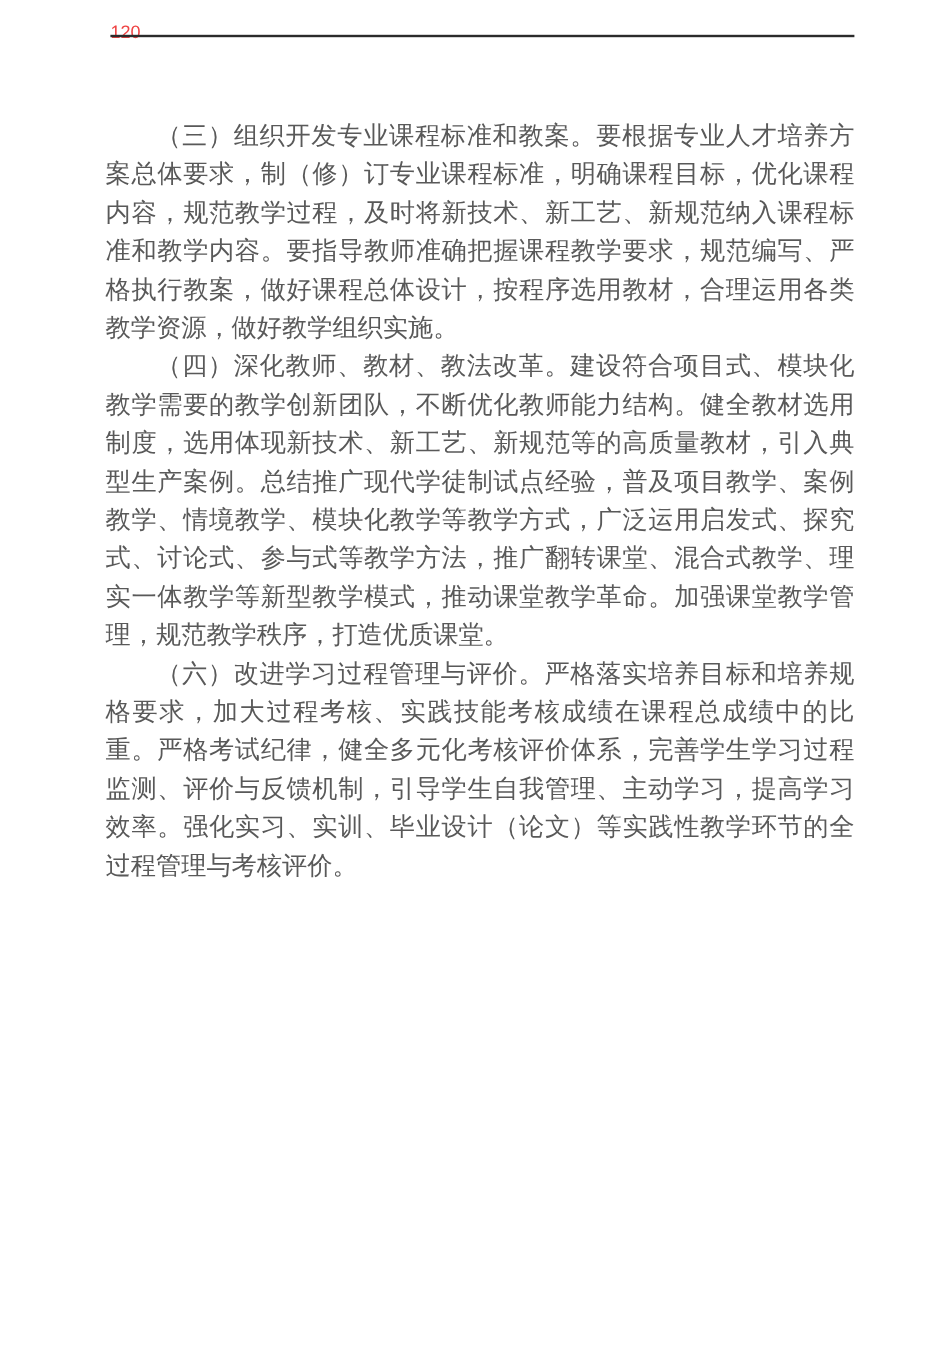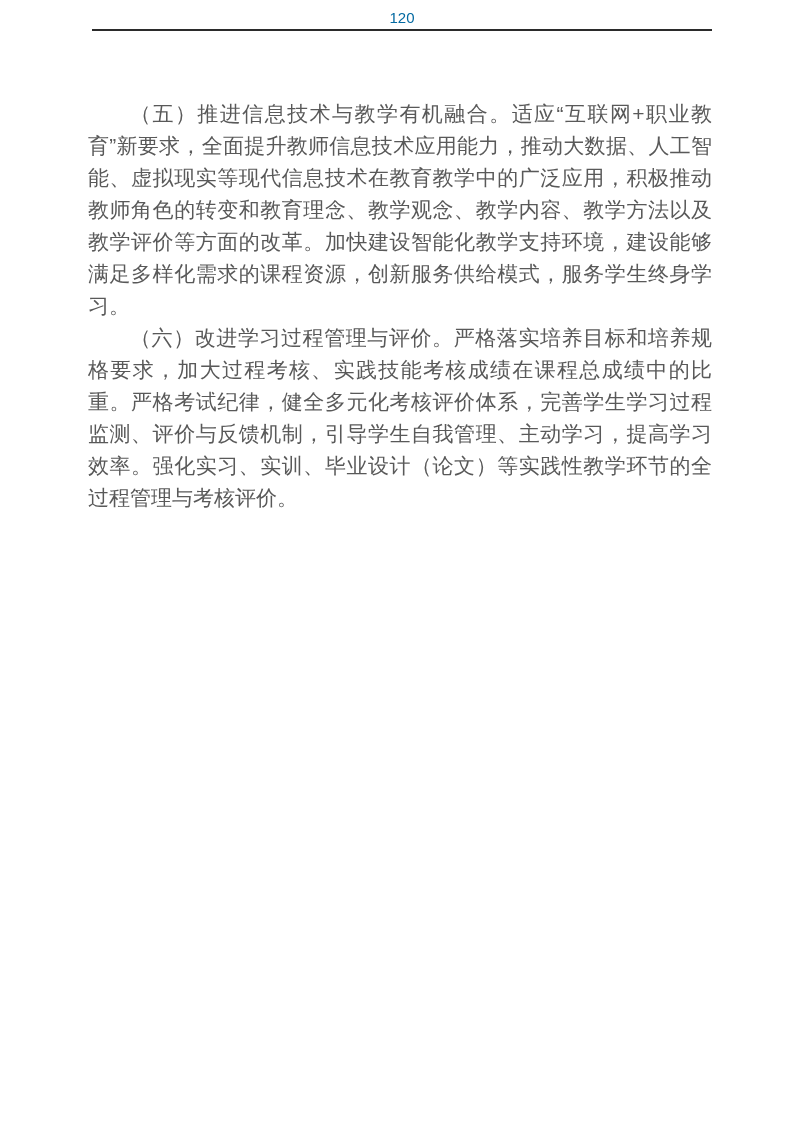--- a/index.html
+++ b/index.html
@@ -10,27 +10,27 @@
   .page {
     position: relative;
     width: 793px;
     height: 1122px;
     background: #ffffff;
     overflow: hidden;
     font-family: "Liberation Sans", "DejaVu Sans", sans-serif;
   }
   .page-number {
     position: absolute;
-    top: 8px;
+    top: 18px;
     left: 92px;
     width: 620px;
-    text-align: center;
+    text-align: left;
     font-size: 15px;
     line-height: 20px;
-    color: #0369a1;
+    color: #ef4444;
     font-family: "Liberation Sans", "DejaVu Sans", sans-serif;
   }
   .header-rule {
     position: absolute;
     top: 29px;
     left: 92px;
     width: 620px;
     height: 0;
     border-top: 2px solid #2b2b2b;
   }
@@ -50,17 +50,18 @@
     text-indent: 2em;
   }
 </style>
 </head>
 <body>
 
 <div class="page">
   <div class="page-number">120</div>
   <div class="header-rule"></div>
   <div class="document-body">
-    <p>（五）推进信息技术与教学有机融合。适应“互联网+职业教育”新要求，全面提升教师信息技术应用能力，推动大数据、人工智能、虚拟现实等现代信息技术在教育教学中的广泛应用，积极推动教师角色的转变和教育理念、教学观念、教学内容、教学方法以及教学评价等方面的改革。加快建设智能化教学支持环境，建设能够满足多样化需求的课程资源，创新服务供给模式，服务学生终身学习。</p>
+    <p>（三）组织开发专业课程标准和教案。要根据专业人才培养方案总体要求，制（修）订专业课程标准，明确课程目标，优化课程内容，规范教学过程，及时将新技术、新工艺、新规范纳入课程标准和教学内容。要指导教师准确把握课程教学要求，规范编写、严格执行教案，做好课程总体设计，按程序选用教材，合理运用各类教学资源，做好教学组织实施。</p>
+    <p>（四）深化教师、教材、教法改革。建设符合项目式、模块化教学需要的教学创新团队，不断优化教师能力结构。健全教材选用制度，选用体现新技术、新工艺、新规范等的高质量教材，引入典型生产案例。总结推广现代学徒制试点经验，普及项目教学、案例教学、情境教学、模块化教学等教学方式，广泛运用启发式、探究式、讨论式、参与式等教学方法，推广翻转课堂、混合式教学、理实一体教学等新型教学模式，推动课堂教学革命。加强课堂教学管理，规范教学秩序，打造优质课堂。</p>
     <p>（六）改进学习过程管理与评价。严格落实培养目标和培养规格要求，加大过程考核、实践技能考核成绩在课程总成绩中的比重。严格考试纪律，健全多元化考核评价体系，完善学生学习过程监测、评价与反馈机制，引导学生自我管理、主动学习，提高学习效率。强化实习、实训、毕业设计（论文）等实践性教学环节的全过程管理与考核评价。</p>
 
   </div>
 </div>
 
 </body></html>

